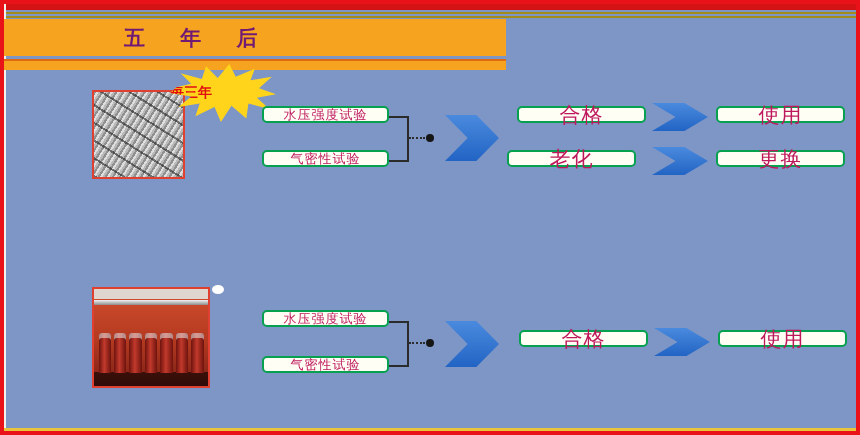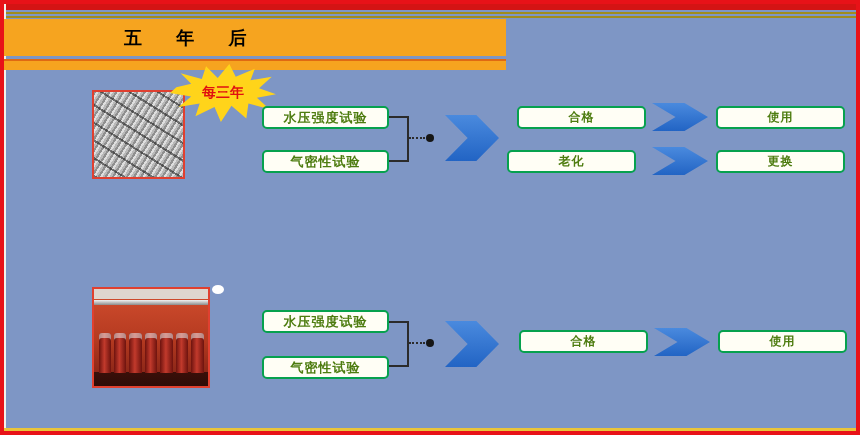--- a/index.html
+++ b/index.html
@@ -21,32 +21,32 @@
   .stripe { position:absolute; left:0; right:0; }
   .stripe-red    { top:0;  height:6px; background:#d41414; }
   .stripe-olive1 { top:8px;  height:2px; background:#a08d1c; }
   .stripe-olive2 { top:12px; height:2px; background:#a08d1c; }
 
   
   .banner {
     position:absolute; left:0; top:15px; width:502px; height:37px;
     background:#f6a41f; display:flex; align-items:center; padding-left:120px;
   }
-  .banner-title { color:#000000; font-size:18px; font-weight:bold; letter-spacing:14px; }
+  .banner-title { color:#701a75; font-size:21px; font-weight:bold; letter-spacing:14px; }
   .banner-sub {
     position:absolute; left:0; top:55px; width:502px; height:11px;
     background:#f6a41f; border-top:2px solid #e06a12;
   }
 
   
   .burst {
     position:absolute; left:166px; top:60px; width:106px; height:58px;
     background:#ffd41a;
     clip-path:polygon(6% 40%,20% 34%,10% 16%,30% 26%,34% 4%,45% 24%,56% 0%,62% 22%,80% 8%,76% 28%,96% 22%,84% 42%,100% 52%,82% 58%,94% 78%,74% 68%,72% 94%,58% 72%,48% 100%,42% 74%,24% 90%,28% 68%,8% 74%,20% 56%,0% 50%);
-    display:flex; align-items:center; justify-content:center;
+    display:flex; align-items:center; justify-content:flex-start;
   }
   .burst-text { color:#e01010; font-weight:bold; font-size:14px; }
 
   
   .hose-img {
     position:absolute; left:88px; top:86px; width:93px; height:89px;
     border:2px solid #e04030;
     background:
       repeating-linear-gradient(32deg, rgba(25,25,25,.55) 0 2px, rgba(0,0,0,0) 2px 15px),
       repeating-linear-gradient(122deg, #8f8f8f 0 2px, #dedede 2px 4px, #b9b9b9 4px 6px),
@@ -76,27 +76,27 @@
     background:#ffffff; top:-8px; left:14px;
     box-shadow:32px -3px 0 2px #ffffff, 62px -1px 0 0 #ffffff;
   }
   .cloud-text { position:relative; color:#111111; font-weight:bold; font-size:12px; letter-spacing:1px; }
   .bub { position:absolute; background:#ffffff; border-radius:50%; }
   .bub1 { left:208px; top:281px; width:12px; height:9px; }
   .bub2 { left:199px; top:292px; width:7px;  height:6px; }
 
   
   .gbox {
-    position:absolute; width:127px; height:23px;
+    position:absolute; width:127px; height:17px;
     background:#fffef5; border:2px solid #06a14e; border-radius:5px;
-    color:#4d7c0f; font-weight:bold; font-size:13px;
+    color:#be185d; font-weight:normal; font-size:13px;
     display:flex; align-items:center; justify-content:center;
     letter-spacing:1px;
   }
-  .gbox.wide { width:129px; font-size:12px; }
+  .gbox.wide { width:129px; font-size:21px; }
 
   
   .bracket { position:absolute; width:20px;
              border:2px solid #2b2b2b; border-left:none; }
   .dash { position:absolute; width:16px; border-top:2px dotted #2b2b2b; }
   .dot  { position:absolute; width:8px; height:8px; border-radius:50%; background:#161616; }
 
   
   .chev {
     position:absolute; background:linear-gradient(180deg,#4a8ade,#2264c4);

